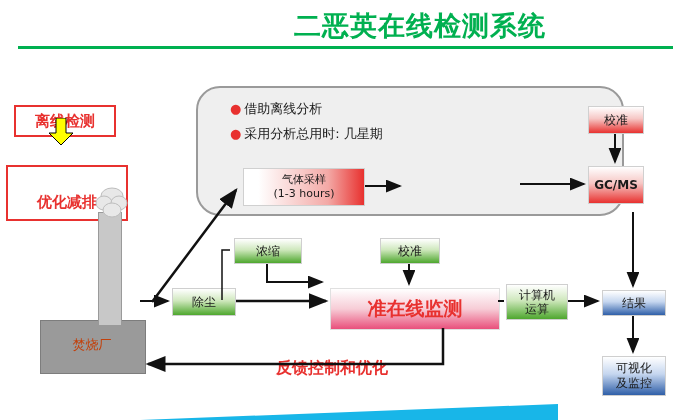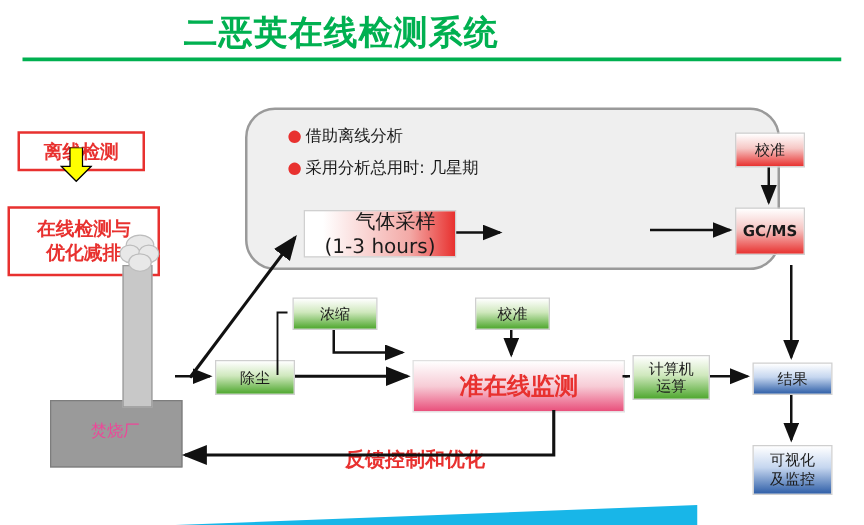--- a/index.html
+++ b/index.html
@@ -3,21 +3,21 @@
 <meta charset="utf-8">
 <style>
   html,body{margin:0;padding:0;}
   body{width:691px;height:420px;background:#ffffff;font-family:"DejaVu Sans","Liberation Sans",sans-serif;overflow:hidden;}
   #stage{position:relative;width:691px;height:420px;}
 
   .abs{position:absolute;text-align:right;}
 
   
   #title{
-    left:0;top:8px;width:546px;text-align:center;
+    left:0;top:8px;width:546px;text-align:right;
     font-size:27px;font-weight:bold;color:#00b050;letter-spacing:1px;
   }
   #title-rule{left:18px;top:46px;width:655px;height:3px;background:#00b050;}
 
   
   .redbox{
     border:2px solid #e8312f;background:#ffffff;color:#e8312f;
     font-weight:bold;text-align:center;line-height:1.25;margin-top:17px;
   }
   #offline-box{left:14px;top:88px;width:98px;height:28px;font-size:15px;display:flex;align-items:center;justify-content:center;}
@@ -32,22 +32,22 @@
     border:2px solid #9a9a9a;border-radius:24px;background:#efefef;
   }
   .bullet-line{font-size:13px;color:#1a1a1a;white-space:nowrap;}
   .bullet-dot{color:#e8312f;font-size:13px;margin-right:3px;}
   #bullet1{left:230px;top:100px;}
   #bullet2{left:230px;top:125px;}
 
   
   .gradbox{
     background:linear-gradient(to right,#ffffff 0%,#ffffff 12%,#f3a9a6 70%,#e8312f 100%);
-    border:1px solid #d0d0d0;color:#1a1a1a;font-size:16px;
-    display:flex;align-items:center;justify-content:center;text-align:right;line-height:1.25;
+    border:1px solid #d0d0d0;color:#1a1a1a;font-size:11px;
+    display:flex;align-items:center;justify-content:center;text-align:center;line-height:1.25;
   }
   #gas-sample{left:243px;top:168px;width:120px;height:36px;}
   #lab-process{left:404px;top:168px;width:114px;height:30px;}
   .gradbox-v{
     background:linear-gradient(to bottom,#ffffff 0%,#f6c7c5 45%,#e8312f 100%);
     border:1px solid #d0d0d0;color:#1a1a1a;font-size:12px;
     display:flex;align-items:center;justify-content:center;text-align:center;
   }
   #calib-top{left:588px;top:106px;width:54px;height:26px;}
   #gcms{left:588px;top:166px;width:54px;height:36px;font-size:12px;font-weight:bold;}
@@ -76,21 +76,21 @@
   .bluebox{
     background:linear-gradient(to bottom,#ffffff 0%,#c5d6ef 45%,#2f5fa8 100%);
     border:1px solid #cfcfcf;color:#1a1a1a;font-size:12px;
     display:flex;align-items:center;justify-content:center;text-align:center;line-height:1.25;
   }
   #result{left:602px;top:290px;width:62px;height:24px;}
   #visual{left:602px;top:356px;width:62px;height:38px;}
 
   
   #plant-body{left:40px;top:320px;width:104px;height:52px;background:#9a9a9a;border:1px solid #7d7d7d;}
-  #plant-label{left:40px;top:336px;width:104px;text-align:center;font-size:13px;color:#ec4899;}
+  #plant-label{left:40px;top:336px;width:104px;text-align:center;font-size:13px;color:#c2410c;}
   #stack{left:98px;top:212px;width:22px;height:112px;background:#c8c8c8;border:1px solid #9a9a9a;}
   #smoke{left:92px;top:186px;width:40px;height:34px;}
 
   
   #feedback{left:276px;top:358px;font-size:16px;font-weight:bold;color:#e8312f;white-space:nowrap;}
 
   
   #cyan-wedge{left:88px;top:404px;width:470px;height:18px;}
 
   svg.overlay{position:absolute;left:0;top:0;width:691px;height:420px;pointer-events:none;}
@@ -106,21 +106,21 @@
   <div class="abs redbox" id="offline-box">离线检测</div>
 
   <div class="abs" id="yellow-arrow">
     <svg width="26" height="28" viewBox="0 0 26 28">
       <polygon points="8,0 18,0 18,15 25,15 13,27 1,15 8,15" fill="#ffff00" stroke="#000000" stroke-width="1"></polygon>
     </svg>
   </div>
 
   <div class="abs redbox" id="online-box">
     <span>
-      <span>在线检测与</span><br>
+      <br>
       <span>优化减排</span>
     </span>
   </div>
 
   <div class="abs" id="panel"></div>
   <div class="abs bullet-line" id="bullet1">
     <span class="bullet-dot">●</span><span>借助离线分析</span>
   </div>
   <div class="abs bullet-line" id="bullet2">
     <span class="bullet-dot">●</span><span>采用分析总用时: 几星期</span>

